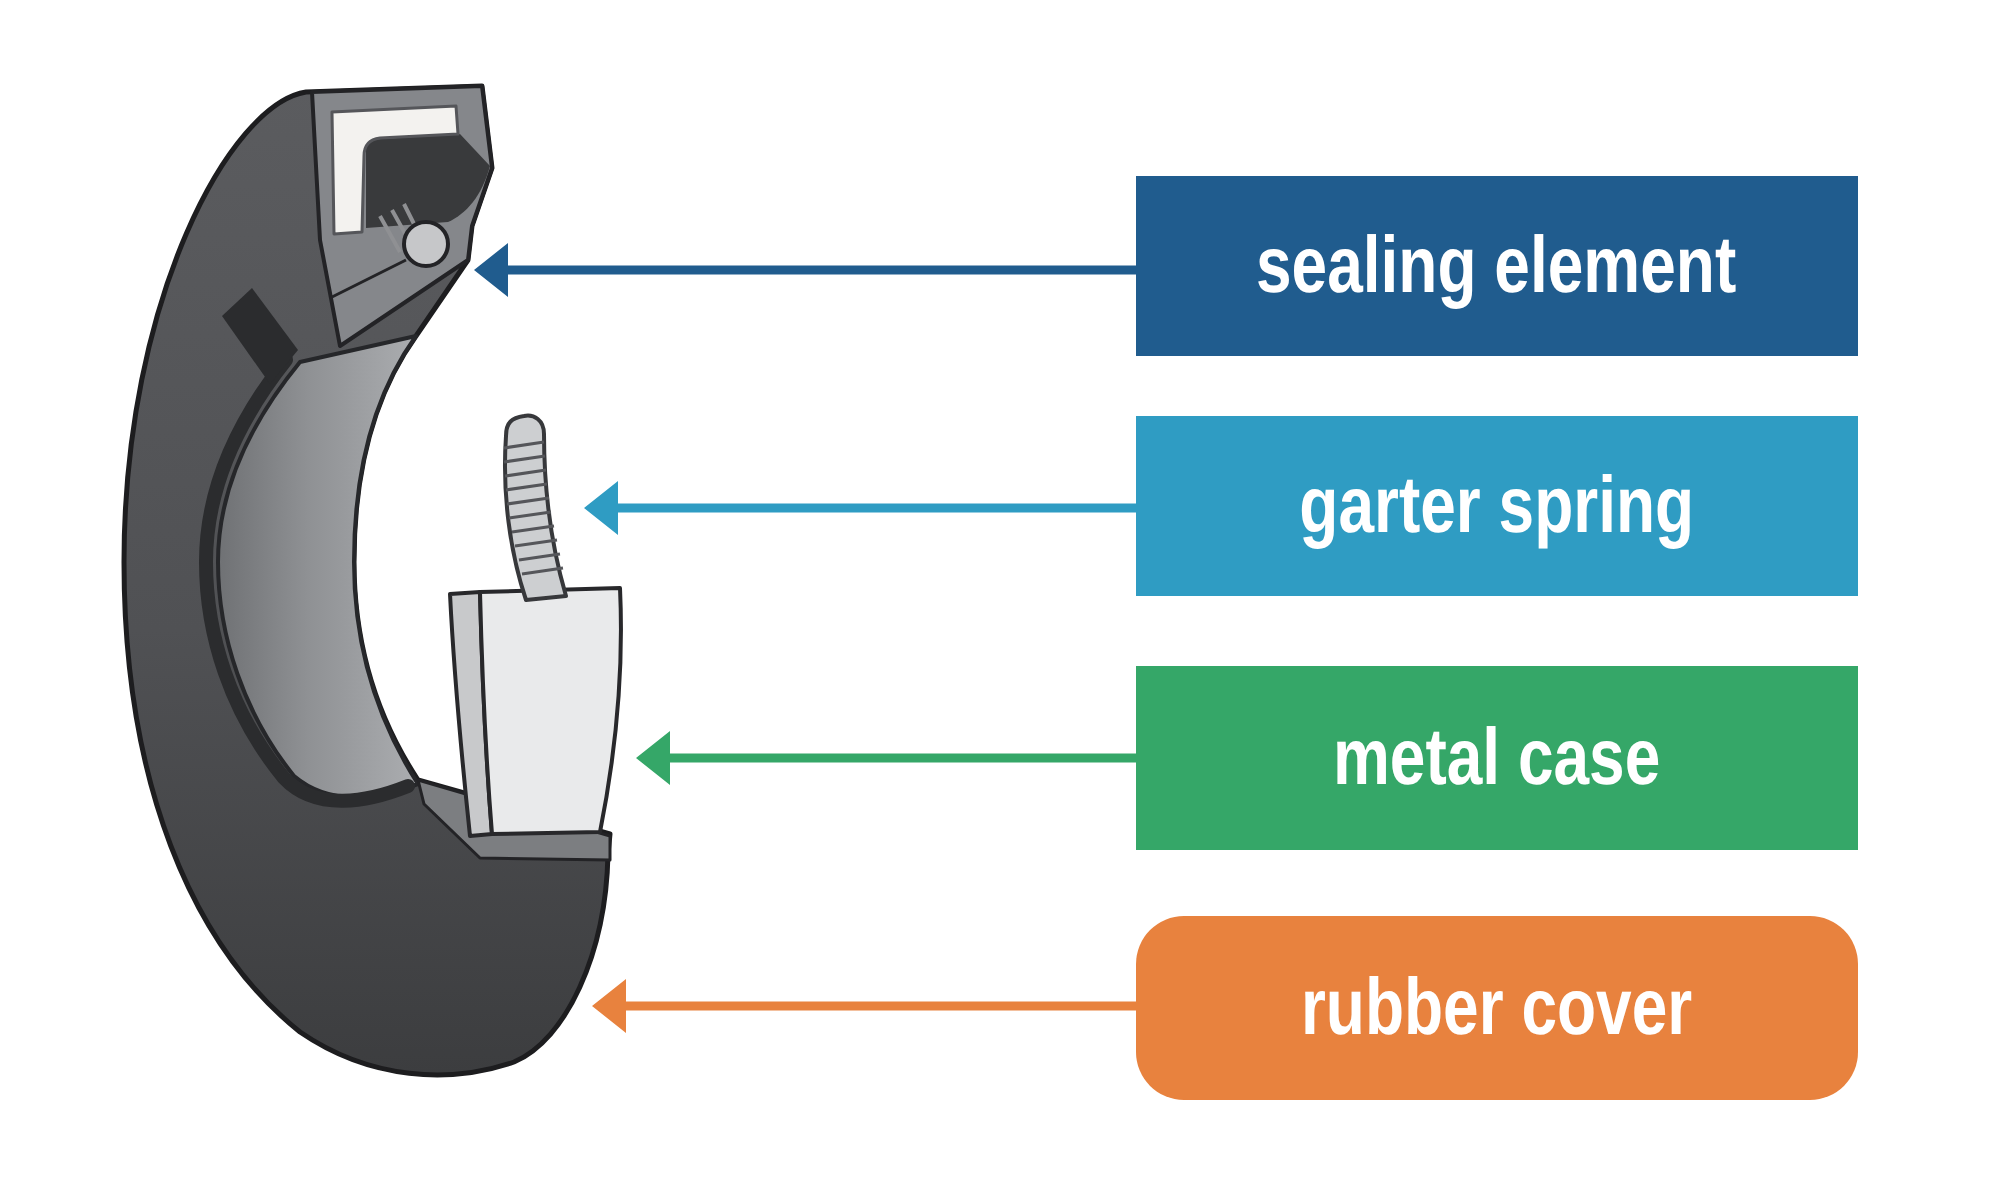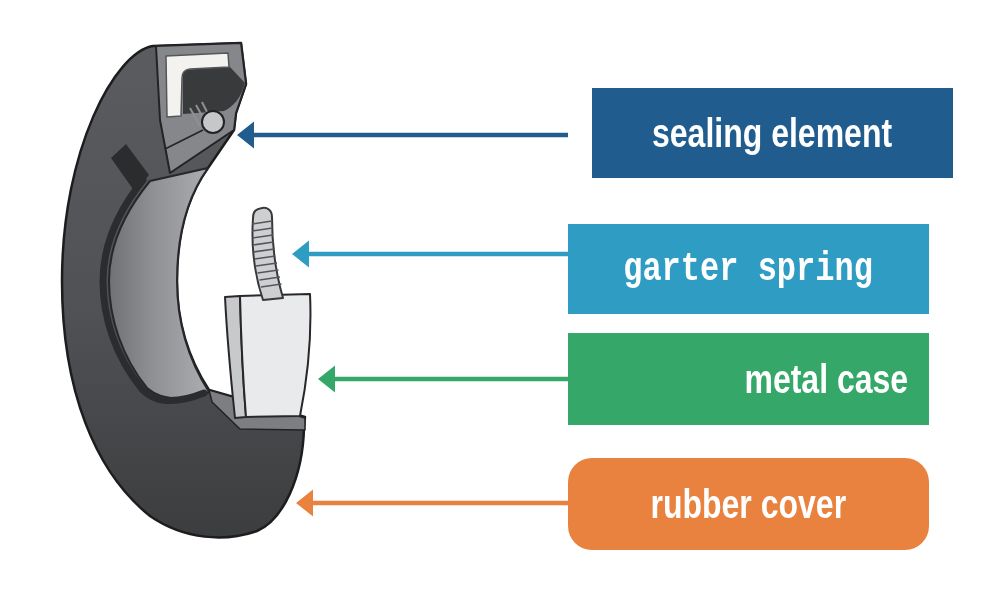--- a/index.html
+++ b/index.html
@@ -12,22 +12,22 @@
   }
   .stage svg.diagram{
     position:absolute;left:0;top:0;width:1000px;height:598px;display:block;
   }
   .label-box{
     position:absolute;
     left:568px;width:361px;
     display:flex;align-items:center;justify-content:center;
   }
   .label-box.b1{top:88px;height:90px;}
-  .label-box.b2{top:224px;height:90px;font-family:Liberation Mono, monospace;}
-  .label-box.b3{top:333px;height:92px;justify-content:flex-end;}
+  .label-box.b2{top:208px;height:90px;}
+  .label-box.b3{top:333px;height:92px;}
   .label-box.b4{top:458px;height:92px;border-radius:24px;}
   .label-text{
     color:#ffffff;
     font-size:40px;
     font-weight:700;
     letter-spacing:0px;
     white-space:nowrap;
     transform:scaleX(0.8);
   }
 </style>
@@ -85,21 +85,21 @@
     <circle cx="213" cy="122" r="11" fill="#c6c7c9" stroke="#232326" stroke-width="2"></circle>
 
     <path d="M203,130 L165,149" fill="none" stroke="#232326" stroke-width="1.5"></path>
 
     <path d="M237,135 L254,121.5 L254,132.7 L568,132.7 L568,137.3 L254,137.3 L254,148.5 Z" fill="#205c8e"></path>
     <path d="M292,254 L309,240.5 L309,251.7 L568,251.7 L568,256.3 L309,256.3 L309,267.5 Z" fill="#2f9cc3"></path>
     <path d="M318,379 L335,365.5 L335,376.7 L568,376.7 L568,381.3 L335,381.3 L335,392.5 Z" fill="#35a768"></path>
     <path d="M296,503 L313,489.5 L313,500.7 L568,500.7 L568,505.3 L313,505.3 L313,516.5 Z" fill="#e8823e"></path>
   </svg>
 
-  <div class="label-box b1" style="background: rgb(32, 92, 142); margin-left: 24px;">
+  <div class="label-box b1" style="background: rgb(32, 92, 142);">
     <span class="label-text">sealing element</span>
   </div>
   <div class="label-box b2" style="background: rgb(47, 156, 195);">
     <span class="label-text">garter spring</span>
   </div>
   <div class="label-box b3" style="background: rgb(53, 167, 104);">
     <span class="label-text">metal case</span>
   </div>
   <div class="label-box b4" style="background: rgb(232, 130, 62);">
     <span class="label-text">rubber cover</span>

